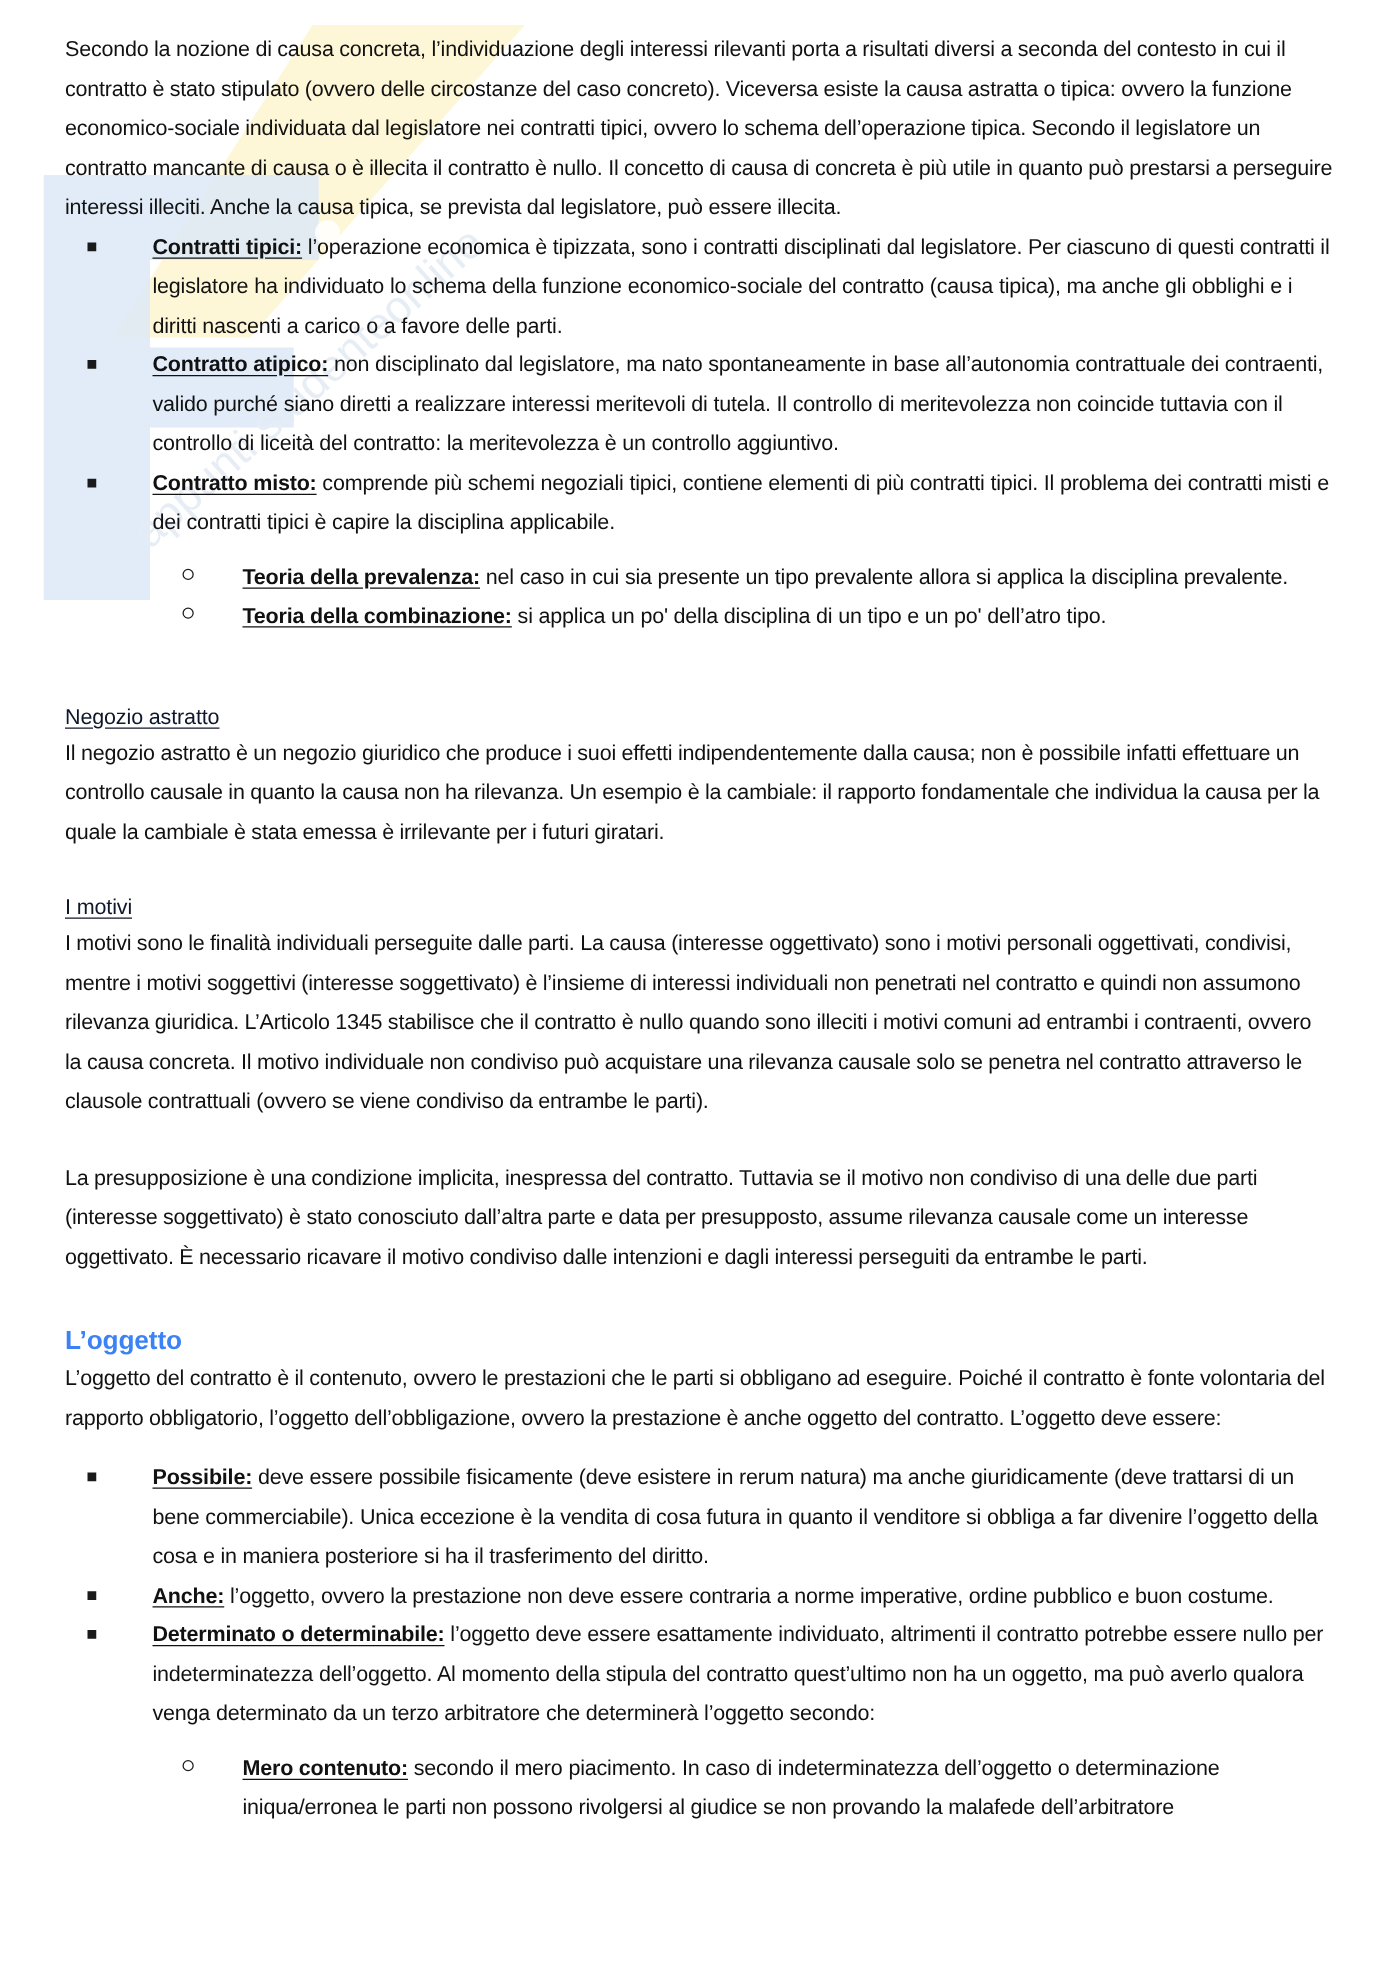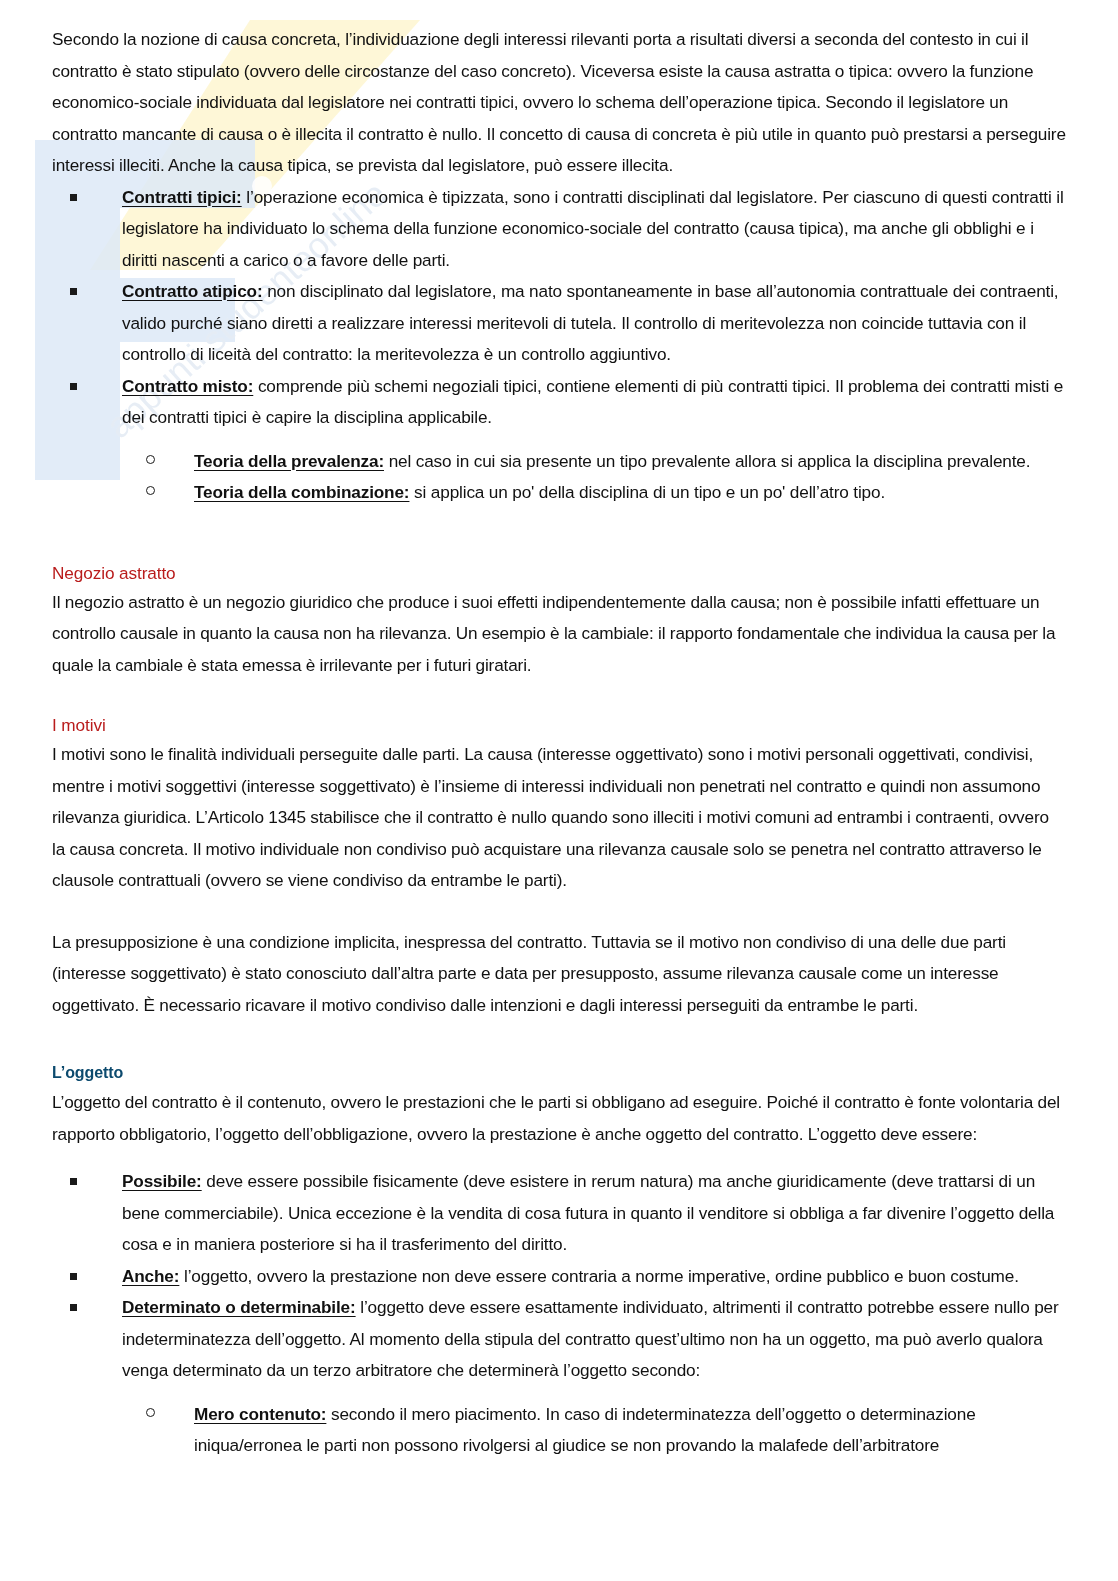--- a/index.html
+++ b/index.html
@@ -56,30 +56,31 @@
   .spacer-sm { height: 16px; }
   .spacer-md { height: 30px; }
   .spacer-lg { height: 38px; }
 
   
   h2.heading-red-underline {
     margin: 0;
     font-size: 17.2px;
     line-height: 28px;
     font-weight: normal;
-    color: #b91c1c;
+    color: #0f172a;
+    text-decoration: underline;
     text-underline-offset: 3px;
     letter-spacing: -0.1px;
   }
   h2.heading-red-bold {
     margin: 0;
-    font-size: 16px;
+    font-size: 21px;
     line-height: 28px;
     font-weight: bold;
-    color: #0c4a6e;
+    color: #3b82f6;
     letter-spacing: -0.1px;
   }
 
   
   ul.bullets {
     list-style: none;
     margin: 0;
     padding: 0;
   }
   li.bullet-item {

